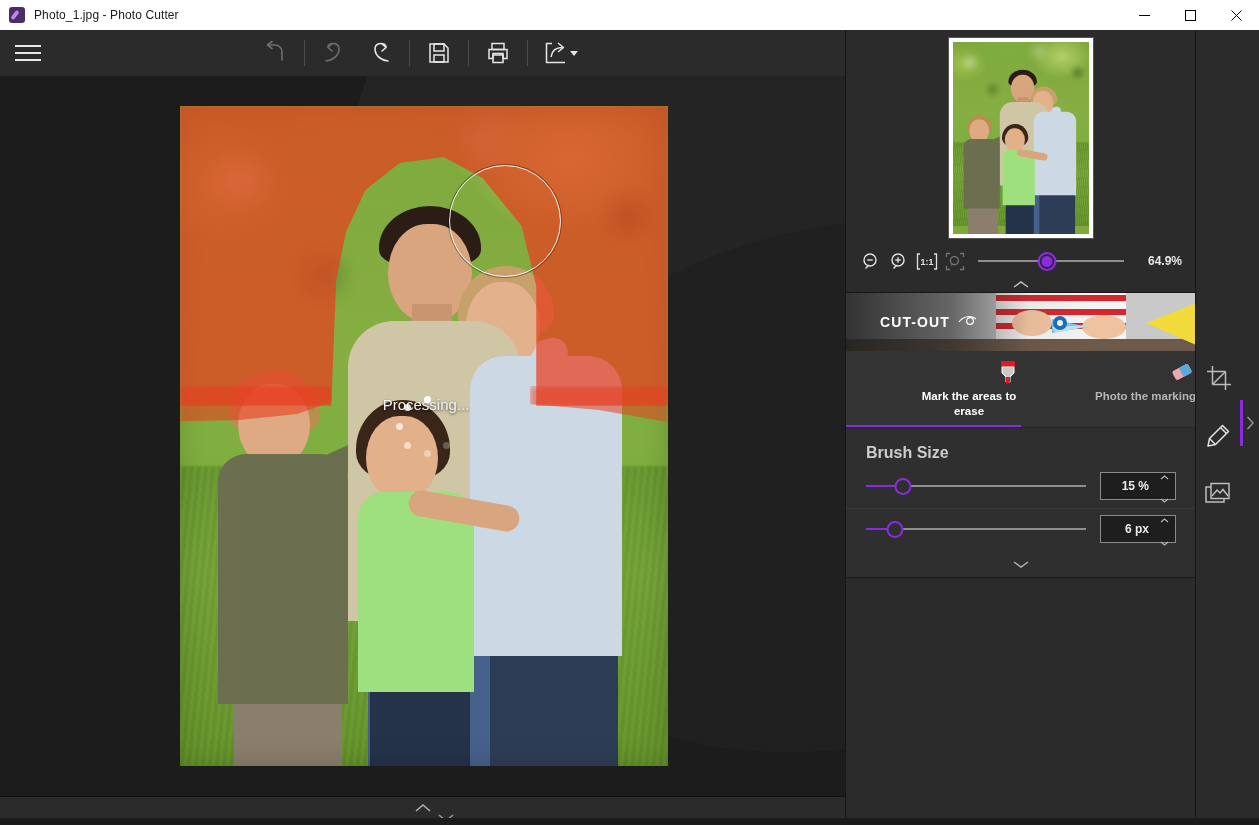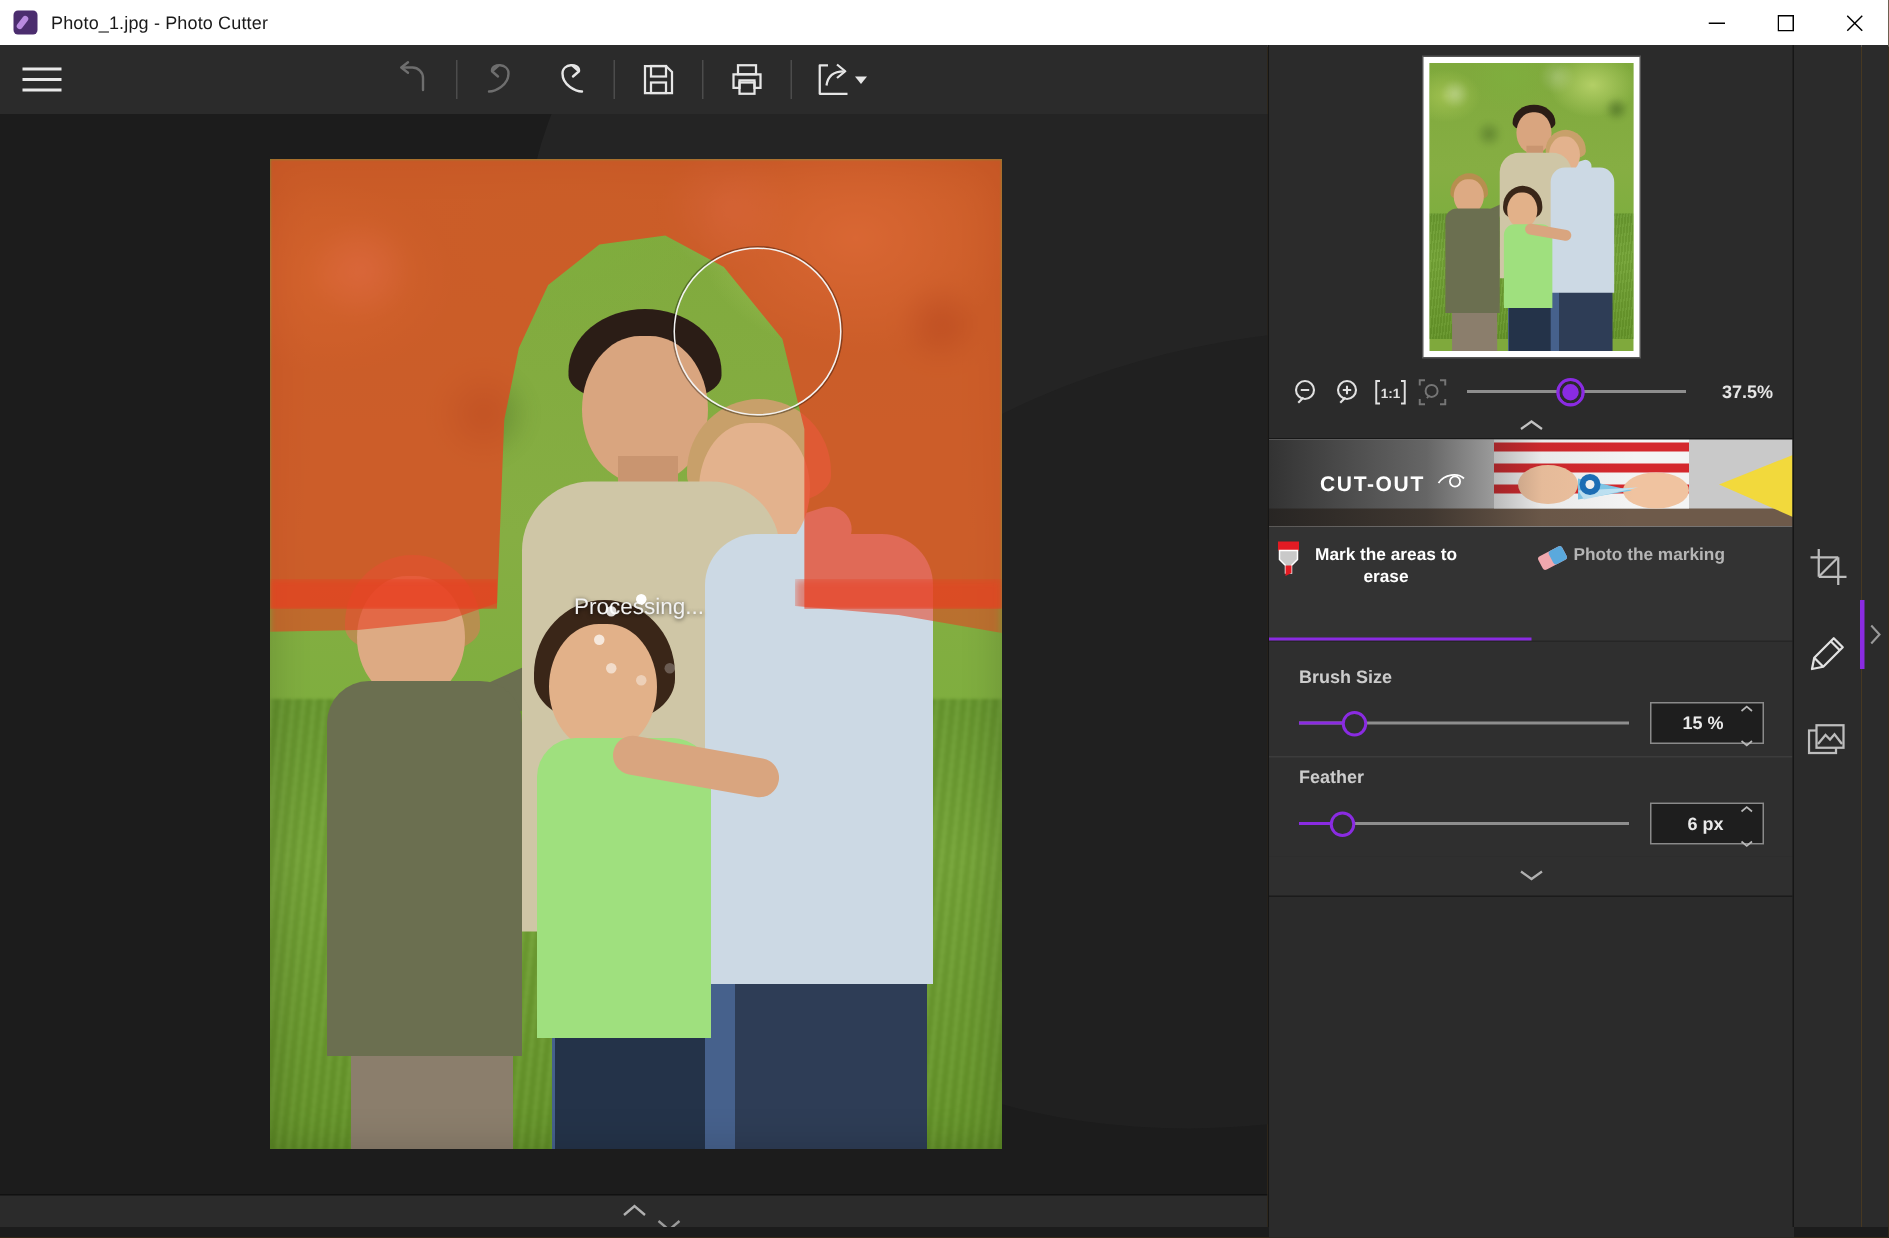--- a/index.html
+++ b/index.html
@@ -398,22 +398,22 @@
   
   .tool-tabs {
     display: flex;
     height: 76px;
     background: #333333;
     border-bottom: 1px solid #262626;
   }
   .tool-tab {
     flex: 1;
     position: relative;
-    display: flex; flex-direction: row;
-    align-items: flex-start;
+    display: flex; flex-direction: column;
+    align-items: flex-end;
     padding-top: 8px;
     box-sizing: border-box;
   }
   .tool-tab .tt-ic { height: 26px; display: flex; align-items: center; }
   .tool-tab .tt-label {
     margin-top: 4px;
     font-size: 11.5px;
     line-height: 15px;
     text-align: center;
     color: #b5b5b5;
@@ -429,21 +429,21 @@
   }
 
   
   .sliders {
     background: #2f2f2f;
     padding-top: 10px;
   }
   .slider-block { padding: 6px 20px 8px 20px; }
   .slider-block + .slider-block { border-top: 1px solid #3c3c3c; }
   .slider-label {
-    font-size: 12px;
+    font-size: 16px;
     color: #cccccc;
     margin-bottom: 10px;
   }
   .slider-row { display: flex; align-items: center; gap: 14px; }
   .slider-wrap {
     position: relative;
     flex: 1; height: 18px;
     display: flex; align-items: center;
   }
   .slider-track {
@@ -750,21 +750,21 @@
           <polyline points="5,17.5 1.5,17.5 1.5,14"></polyline>
           <polyline points="15,17.5 18.5,17.5 18.5,14"></polyline>
           <circle cx="9.4" cy="8.6" r="4"></circle>
             <line x1="6.2" y1="13.4" x2="8" y2="11.6"></line>
         </svg>
       </div>
       <div class="zoom-slider">
         <div class="zoom-track"></div>
         <div class="zoom-knob"></div>
       </div>
-      <div class="zoom-pct">37.5%</div>
+      <div class="zoom-pct">64.9%</div>
     </div>
 
     <div class="collapse-row">
       <span>
         <svg width="18" height="9" viewBox="0 0 18 9" fill="none" stroke="#c2c2c2" stroke-width="1.5">
             <polyline points="2,7 9,2 16,7"></polyline>
           </svg>
       </span>
     </div>
 
@@ -843,21 +843,20 @@
                 <svg width="9" height="5" viewBox="0 0 9 5" fill="none" stroke="#b9b9b9" stroke-width="1.1">
                     <polyline points="1,1 4.5,4 8,1"></polyline>
                   </svg>
               </span>
             </div>
           </div>
         </div>
       </div>
 
       <div class="slider-block">
-        <div class="slider-label">Feather</div>
         <div class="slider-row">
           <div class="slider-wrap">
             <div class="slider-track"></div>
             <div class="slider-fill" style="width:13%"></div>
             <div class="slider-knob" style="left:13%"></div>
           </div>
           <div class="spin">
             <div class="spin-val">6 px</div>
             <div class="spin-arrows">
               <span>

